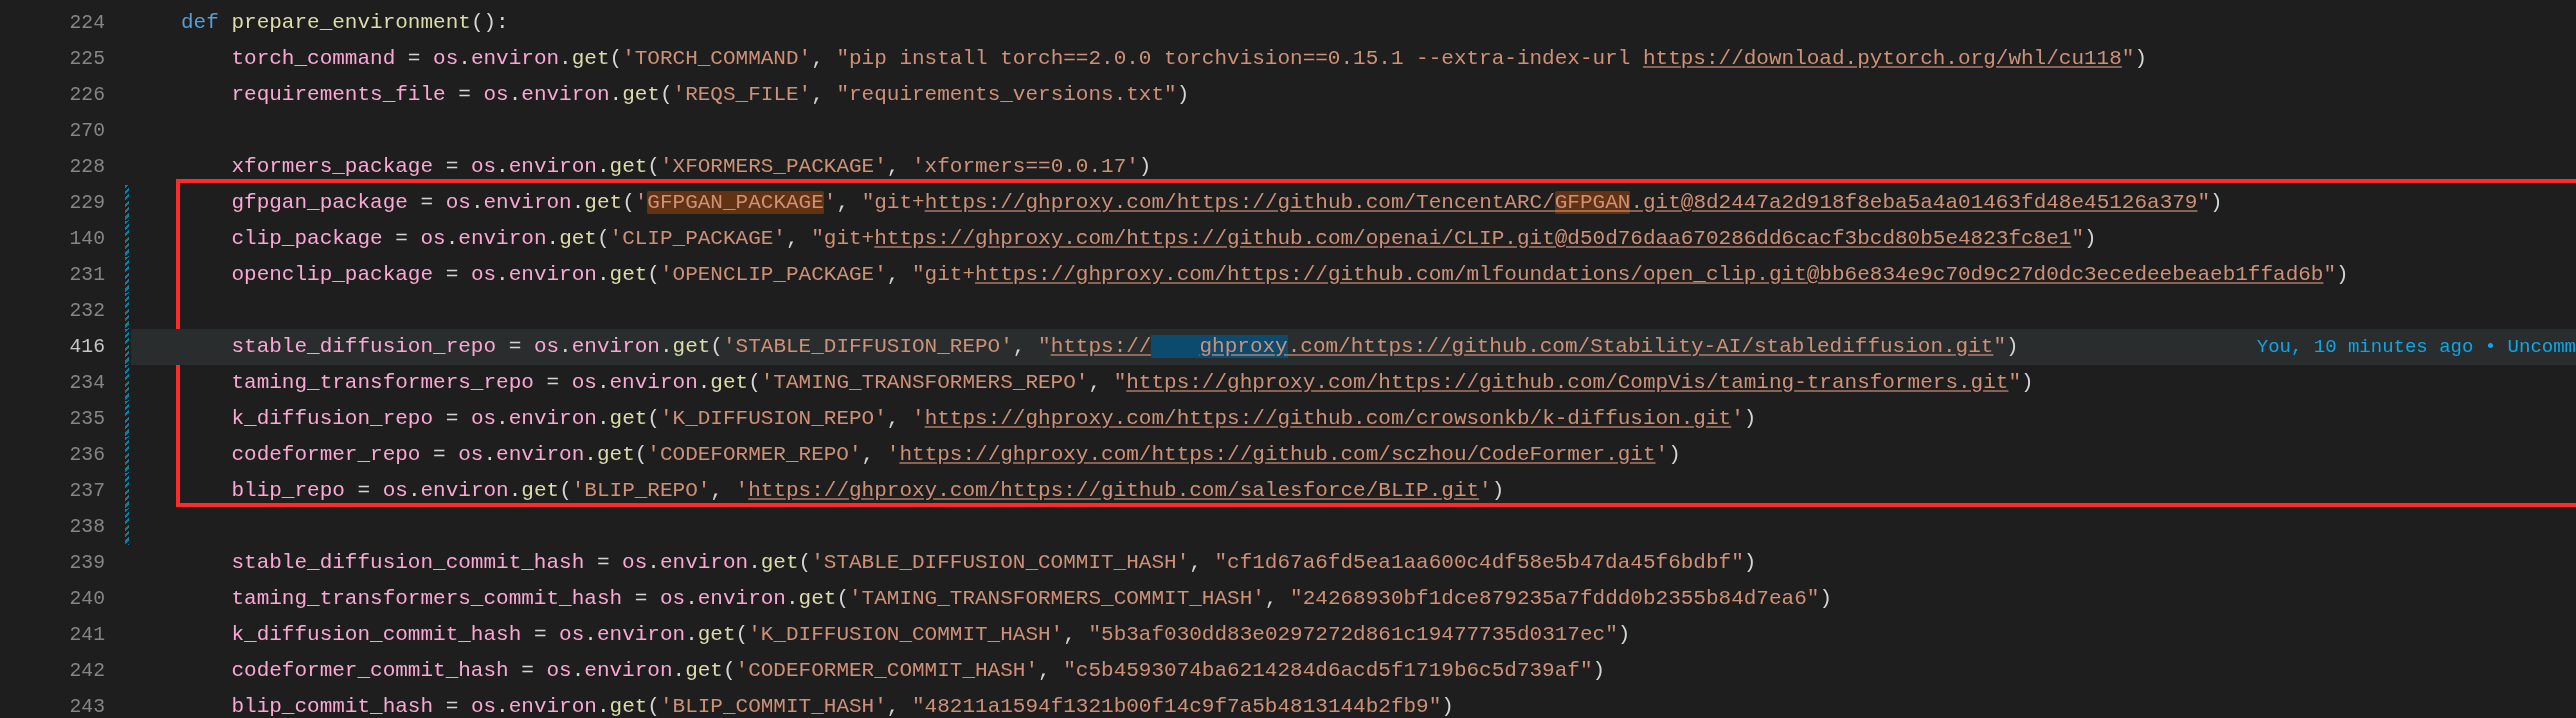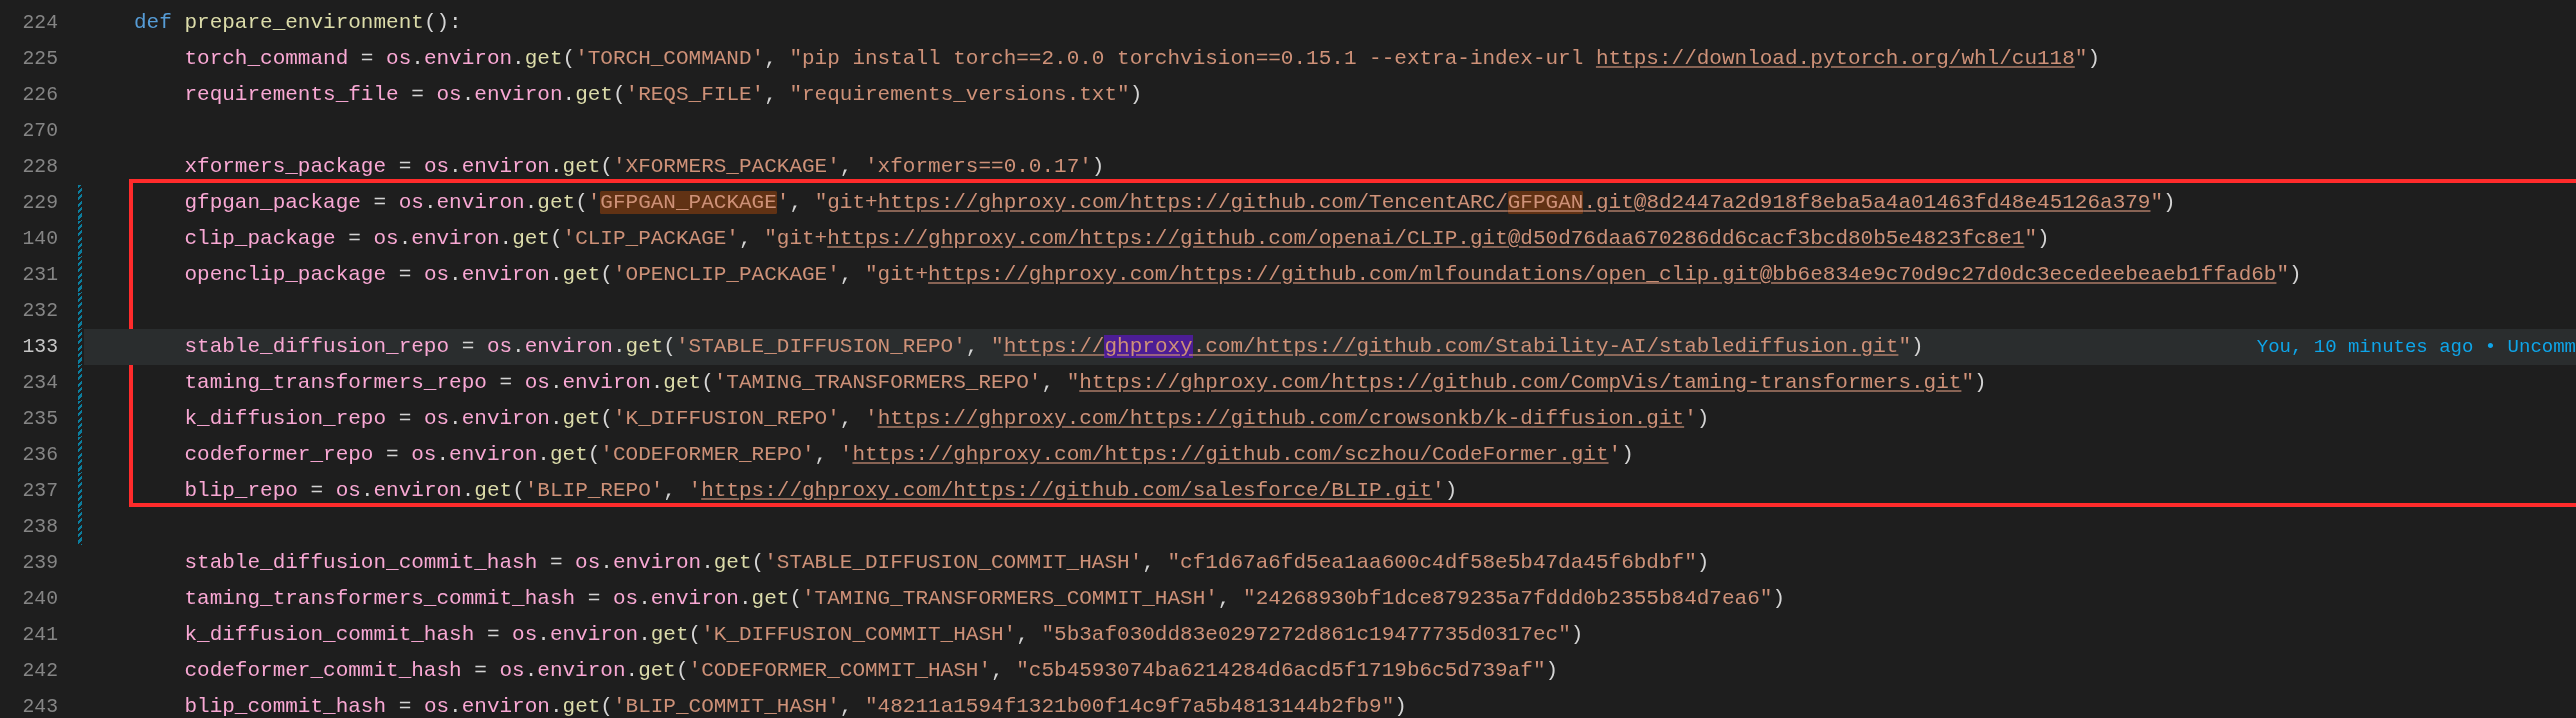--- a/index.html
+++ b/index.html
@@ -18,20 +18,21 @@
   }
   .gutter {
     width: 76px;
     background: #1e1e1e;
     color: #858585;
     text-align: right;
     padding-right: 3px;
     padding-top: 4.5px;
     flex-shrink: 0;
     user-select: none;
+    margin-left: 47px;
   }
   .gutter .lineno {
     height: 36px;
     line-height: 36px;
     padding-right: 15px;
     font-size: 19.7px;
   }
   .gutter .lineno.active {
     color: #c6c6c6;
   }
@@ -71,21 +72,21 @@
     background: #2a2d2e;
   }
   .kw   { color: #569cd6; }
   .fn   { color: #dcdcaa; }
   .var  { color: #f9a8d4; }
   .str  { color: #ce9178; }
   .op   { color: #d4d4d4; }
   .punc { color: #d4d4d4; }
   .und  { text-decoration: underline; text-decoration-color: rgba(206,145,120,0.6); }
   .hl   { background: #613214; border-radius: 1.5px; }
-  .sel  { background: #4c1d95; }
+  .sel  { background: #0c4a6e; padding-left: 48px; }
 
   .code-lens {
     position: absolute;
     right: 0;
     top: 0;
     color: #0ea5e9;
     font-size: 19px;
     pointer-events: none;
   }
 
@@ -106,21 +107,21 @@
   <div class="gutter" id="gutter">
       <div class="lineno">224</div>
       <div class="lineno">225</div>
       <div class="lineno">226</div>
       <div class="lineno">270</div>
       <div class="lineno">228</div>
       <div class="lineno">229</div>
       <div class="lineno">140</div>
       <div class="lineno">231</div>
       <div class="lineno">232</div>
-      <div class="lineno active">133</div>
+      <div class="lineno active">416</div>
       <div class="lineno">234</div>
       <div class="lineno">235</div>
       <div class="lineno">236</div>
       <div class="lineno">237</div>
       <div class="lineno">238</div>
       <div class="lineno">239</div>
       <div class="lineno">240</div>
       <div class="lineno">241</div>
       <div class="lineno">242</div>
       <div class="lineno">243</div>

